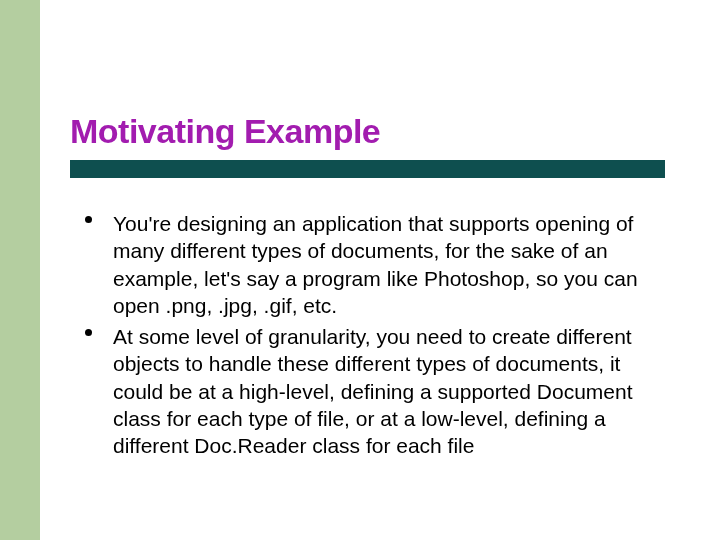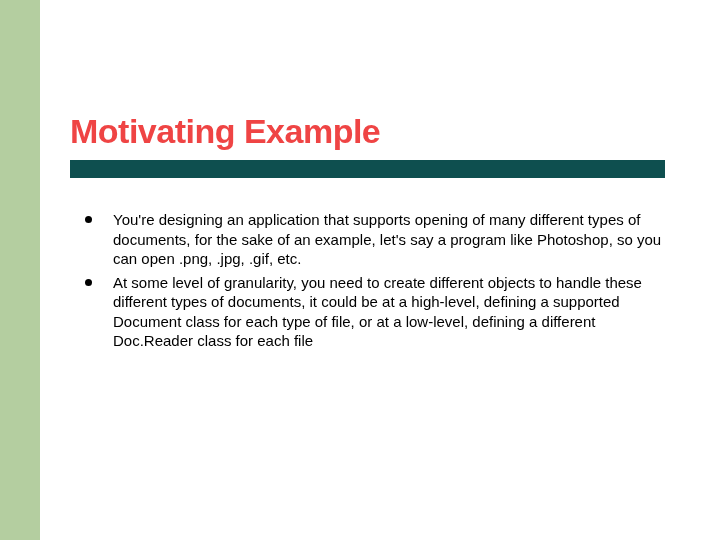--- a/index.html
+++ b/index.html
@@ -24,40 +24,40 @@
     width: 40px;
     height: 540px;
     background: #b4cea0;
   }
   .title {
     position: absolute;
     left: 70px;
     top: 112px;
     font-size: 34px;
     font-weight: bold;
-    color: #ef4444;
+    color: #a21caf;
     letter-spacing: -0.5px;
   }
   .title-underline {
     position: absolute;
     left: 70px;
     top: 160px;
     width: 595px;
     height: 18px;
     background: #0e4f4f;
   }
   .bullets {
     position: absolute;
     left: 85px;
     top: 210px;
     width: 590px;
     list-style: none;
     margin: 0;
     padding: 0;
-    font-size: 15px;
+    font-size: 21px;
     line-height: 1.3;
     color: #000000;
   }
   .bullets li {
     position: relative;
     padding-left: 28px;
     margin-bottom: 4px;
   }
   .bullets li .dot {
     position: absolute;

